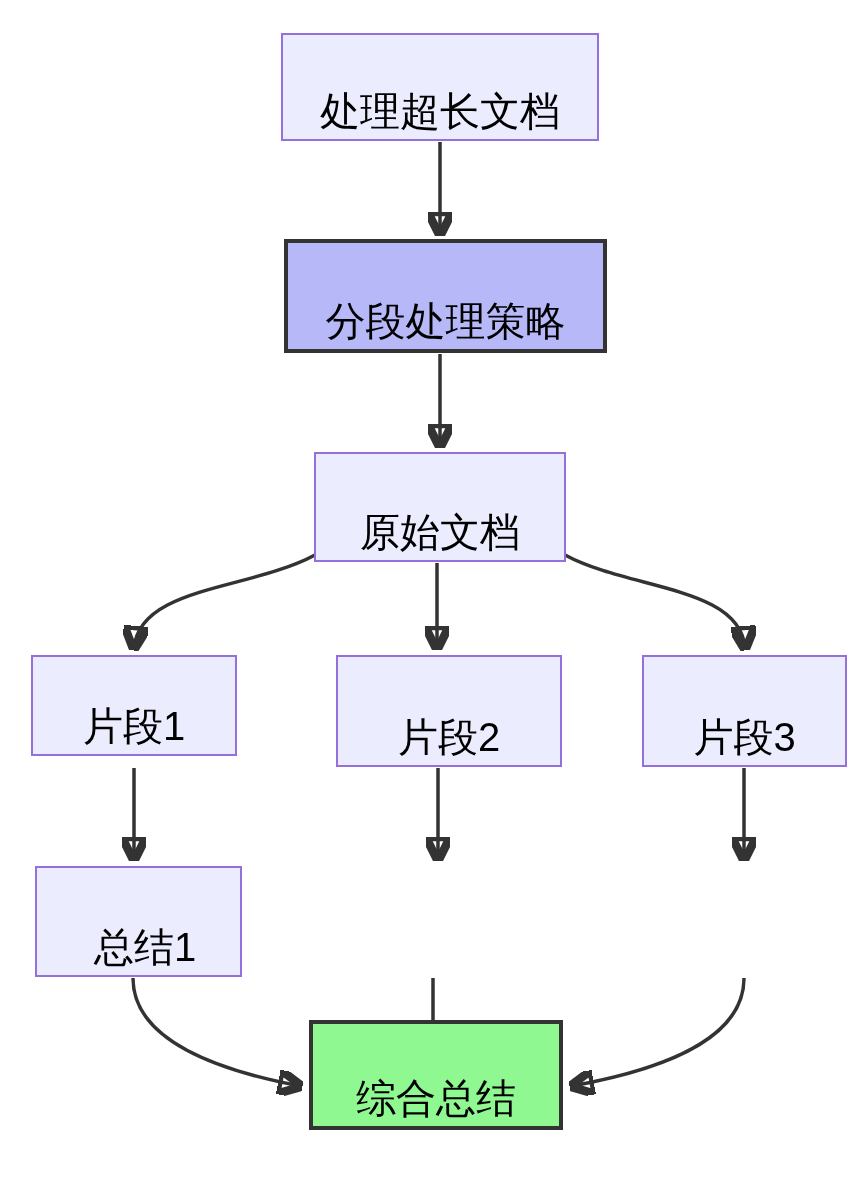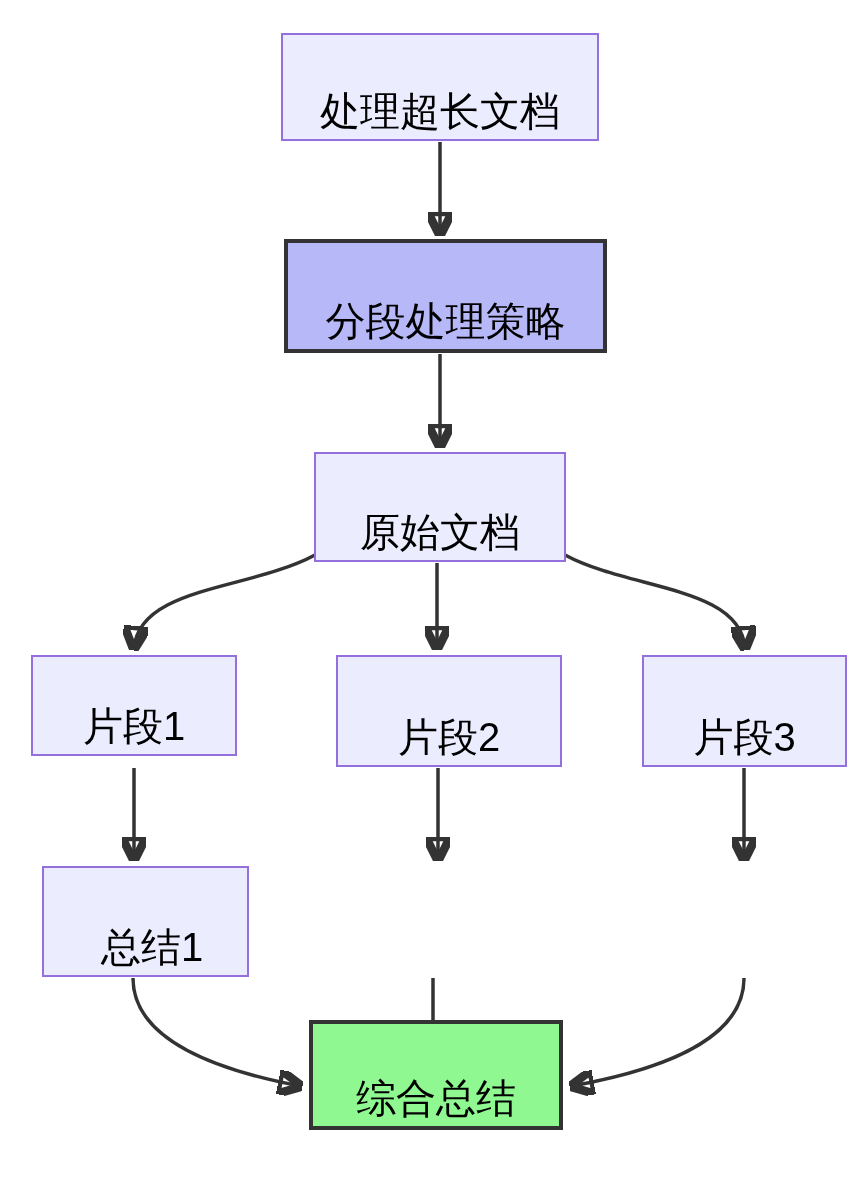--- a/index.html
+++ b/index.html
@@ -83,21 +83,21 @@
   </div>
 
   <div class="node" style="left:336px; top:655px; width:226px; height:112px;">
     <span class="label">片段2</span>
   </div>
 
   <div class="node" style="left:642px; top:655px; width:205px; height:112px;">
     <span class="label">片段3</span>
   </div>
 
-  <div class="node" style="left:42px; top:866px; width:207px; height:111px;padding-left:13px;">
+  <div class="node" style="left:35px; top:866px; width:207px; height:111px;padding-left:13px;">
     <span class="label">总结1</span>
   </div>
 
 
 
   <div class="node node--result" style="left:309px; top:1020px; width:254px; height:110px;">
     <span class="label">综合总结</span>
   </div>
 
 </div>

